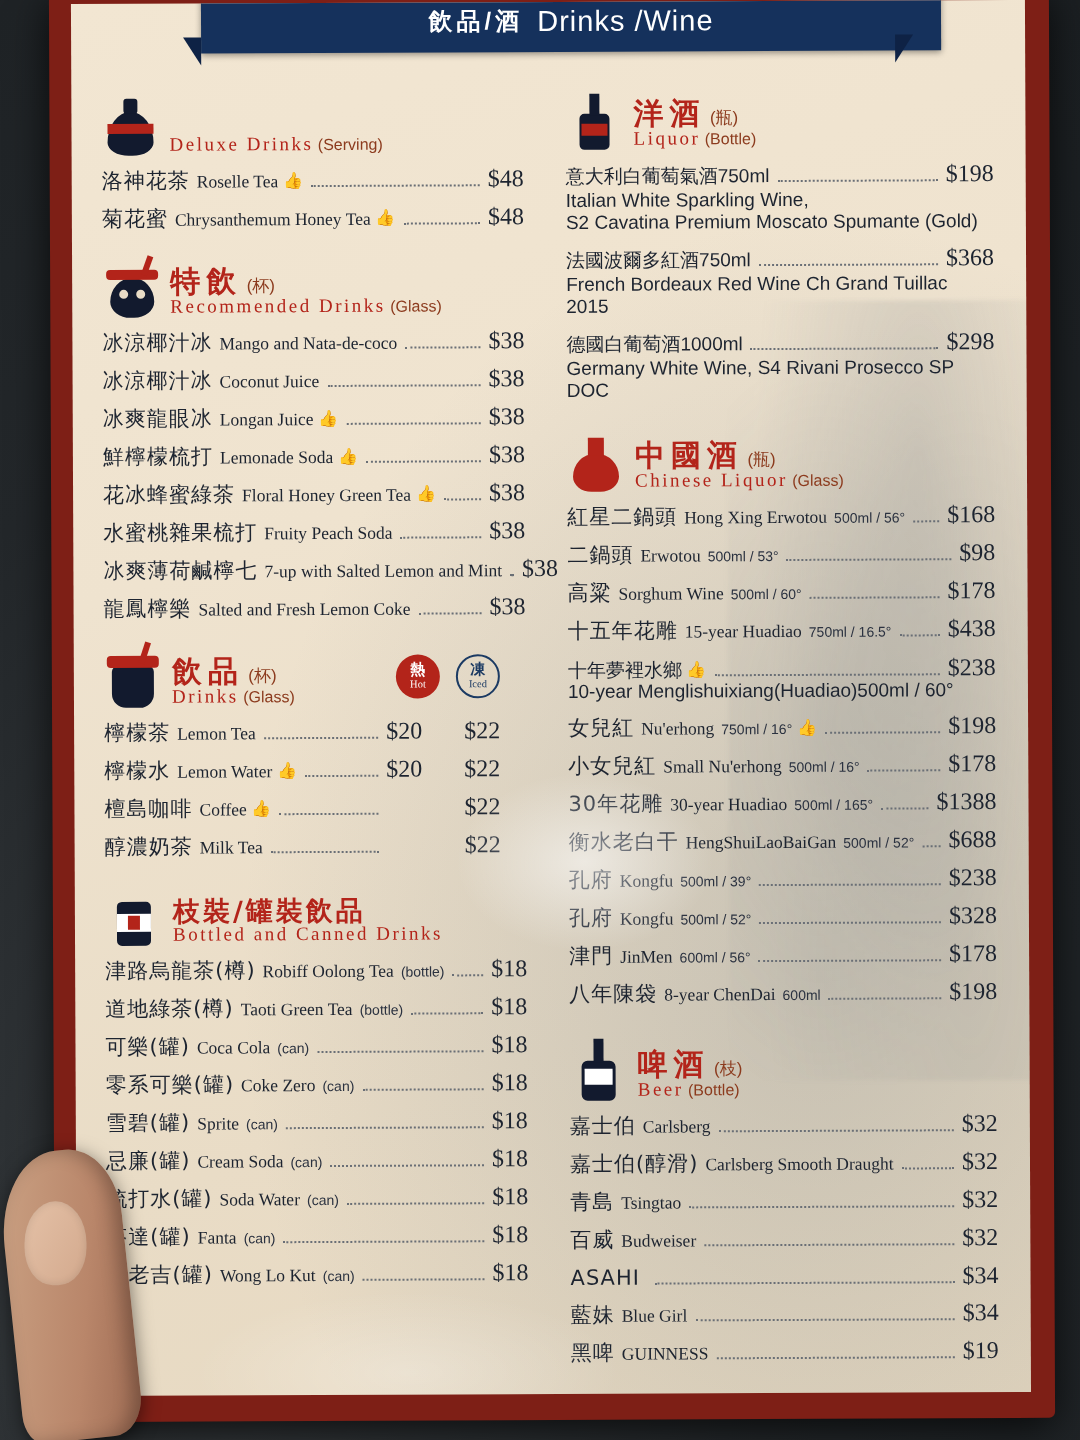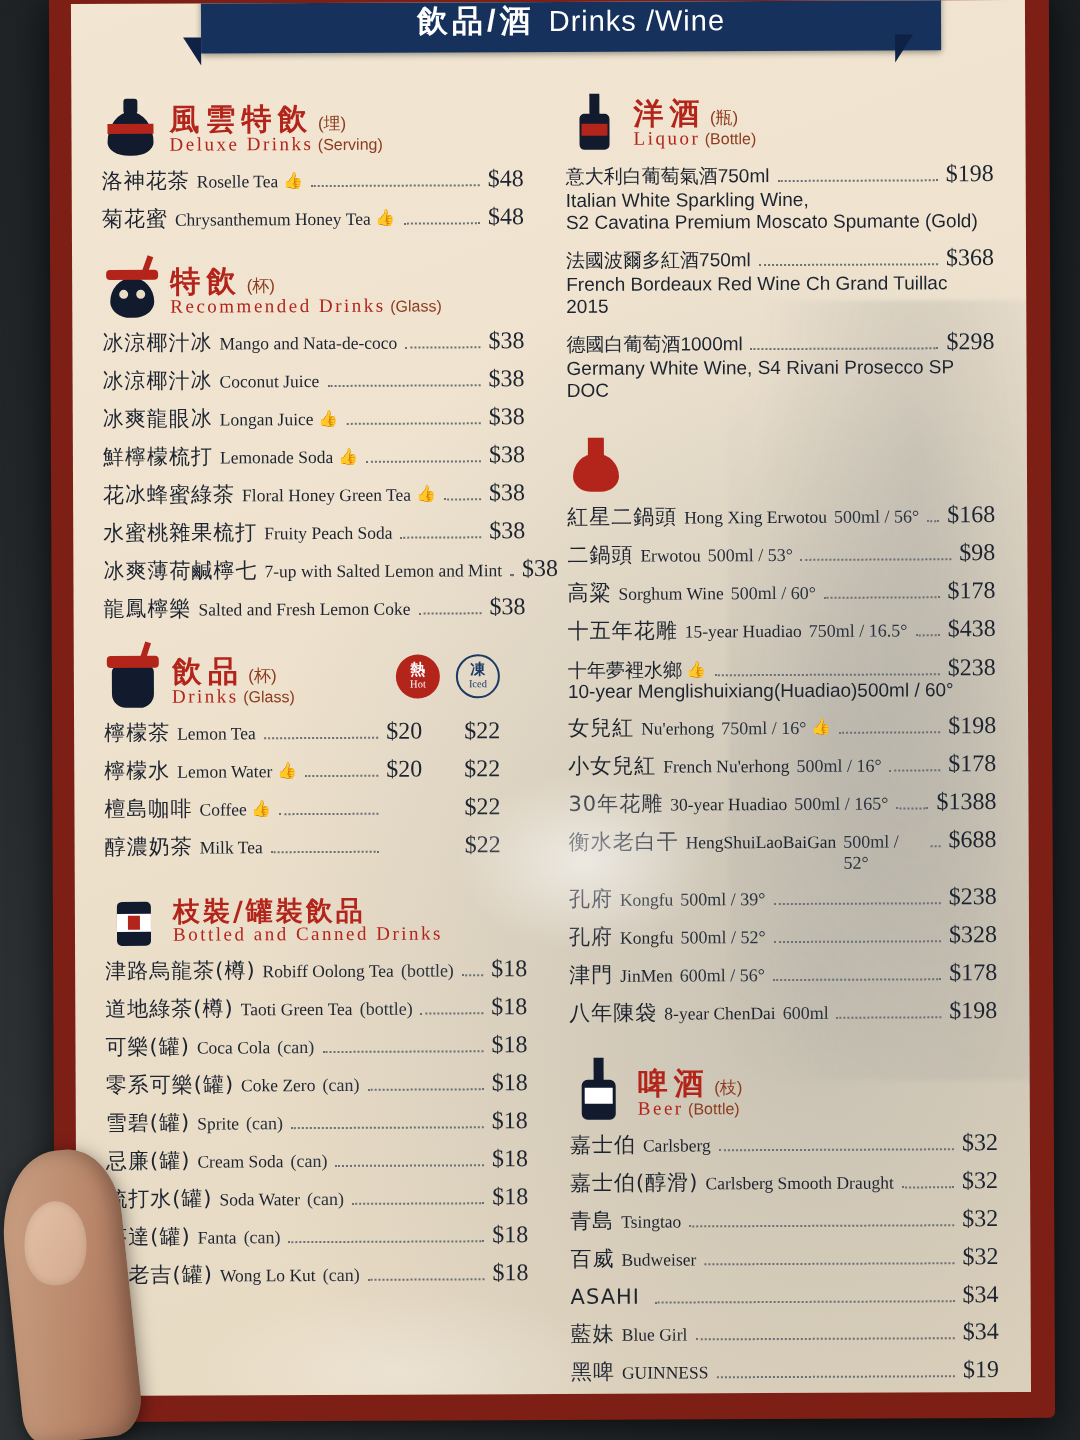--- a/index.html
+++ b/index.html
@@ -53,21 +53,21 @@
 
   
   #banner {
     position:absolute; left:130px; top:-12px; width:740px; height:62px;
     background:#15315c;
     color:#fff;
     display:flex; align-items:center; justify-content:center;
     letter-spacing:1px;
     box-shadow:0 2px 6px rgba(0,0,0,.4);
   }
-  #banner .cn { font-size:31px; font-weight:bold; letter-spacing:4px; }
+  #banner .cn { font-size:24px; font-weight:bold; letter-spacing:4px; }
   #banner .en { font-size:29px; margin-left:14px; font-family:Liberation Sans, sans-serif;}
   .banner-notch {
     position:absolute; top:34px; width:0; height:0;
   }
   .notch-l { left:112px; border-left:18px solid transparent; border-top:28px solid #0e2245;}
   .notch-r { right:112px; border-right:18px solid transparent; border-top:28px solid #0e2245;}
 
   
   .cols { position:absolute; left:0; top:62px; right:0; bottom:0; display:flex; }
   .col { padding:10px 18px 0 30px; }
@@ -84,21 +84,21 @@
   .sec-cn.small { font-size:27px; letter-spacing:3px;margin-top:32px;}
   .sec-en { font-size:19px; color:#b3241a; font-family:"Liberation Serif", serif; letter-spacing:2.5px; }
   .paren { font-size:16px; color:#8c3b1e; }
   .paren-cn { font-size:17px; color:#8c3b1e; }
 
   
   .items { margin-top:6px; }
   .row { display:flex; align-items:baseline; font-size:19px; color:#1d2430; padding:5px 0; }
   .row .cn { font-size:21px; letter-spacing:1px; white-space:nowrap; font-family:"DejaVu Sans", sans-serif;}
   .row .en { font-size:17.5px; margin-left:7px; white-space:nowrap; font-family:"Liberation Serif", serif;}
-  .row .sub { font-size:18px; color:#2b3240; margin-left:7px; font-family:Liberation Serif, serif;}
+  .row .sub { font-size:14px; color:#2b3240; margin-left:7px; font-family:Liberation Sans, sans-serif;}
   .dots { flex:1 1 auto; border-bottom:2.5px dotted #6a6f76; margin:0 8px 5px 8px; min-width:10px; height:0;}
   .price { font-size:24px; color:#1d2430; white-space:nowrap; font-family:"Liberation Serif", serif;}
   .price.two { width:62px; text-align:left; }
   .price.two.first { width:78px; }
   .thumb { display:inline-block; margin-left:5px; color:#b3241a; font-size:16px; transform:translateY(-1px); }
   .twoline { display:block; }
   .rowblock { padding:6px 0; font-size:19px; color:#1d2430; }
   .rowblock .top { display:flex; align-items:baseline; }
 
   
@@ -175,24 +175,20 @@
 
           <div class="sec">
             <div class="sec-head">
               <div class="sec-ic">
                 <div class="ic-jar">
                     <div class="red"></div>
                   </div>
               </div>
               <div class="sec-title">
                 <div>
-                  <span class="sec-cn">風雲特飲</span>
-                  <span class="paren-cn">(埋)</span>
-                </div>
-                <div>
                   <span class="sec-en">Deluxe Drinks</span>
                   <span class="paren">(Serving)</span>
                 </div>
               </div>
             </div>
             <div class="items">
               <div class="row">
                 <span class="cn">洛神花茶</span>
                 <span class="en">Roselle Tea</span>
                 <span class="thumb">👍</span>
@@ -485,20 +481,30 @@
             </div>
           </div>
 
           <div class="sec" style="margin-top:22px">
             <div class="sec-head">
               <div class="sec-ic">
                 <div class="ic-flask">
                     <div class="neck"></div>
                   </div>
               </div>
+              <div class="sec-title">
+                <div>
+                  <span class="sec-cn">中國酒</span>
+                  <span class="paren-cn">(瓶)</span>
+                </div>
+                <div>
+                  <span class="sec-en">Chinese Liquor</span>
+                  <span class="paren">(Glass)</span>
+                </div>
+              </div>
             </div>
             <div class="items">
               <div class="row">
                 <span class="cn">紅星二鍋頭</span>
                 <span class="en">Hong Xing Erwotou</span>
                 <span class="sub">500ml / 56°</span>
                 <span class="dots"></span>
                 <span class="price">$168</span>
               </div>
               <div class="row">
@@ -537,21 +543,21 @@
               <div class="row">
                 <span class="cn">女兒紅</span>
                 <span class="en">Nu'erhong</span>
                 <span class="sub">750ml / 16°</span>
                 <span class="thumb">👍</span>
                 <span class="dots"></span>
                 <span class="price">$198</span>
               </div>
               <div class="row">
                 <span class="cn">小女兒紅</span>
-                <span class="en">French Nu'erhong</span>
+                <span class="en">Small Nu'erhong</span>
                 <span class="sub">500ml / 16°</span>
                 <span class="dots"></span>
                 <span class="price">$178</span>
               </div>
               <div class="row">
                 <span class="cn">30年花雕</span>
                 <span class="en">30-year Huadiao</span>
                 <span class="sub">500ml / 165°</span>
                 <span class="dots"></span>
                 <span class="price">$1388</span>

